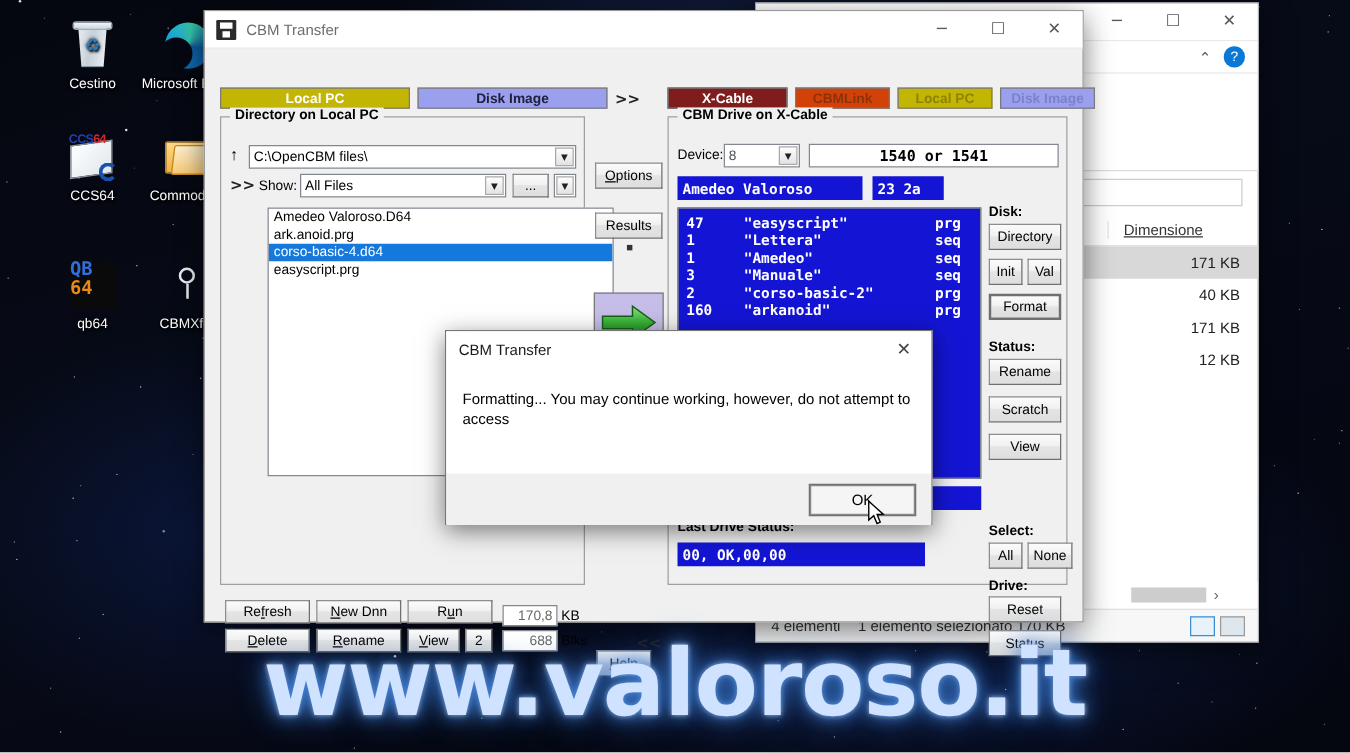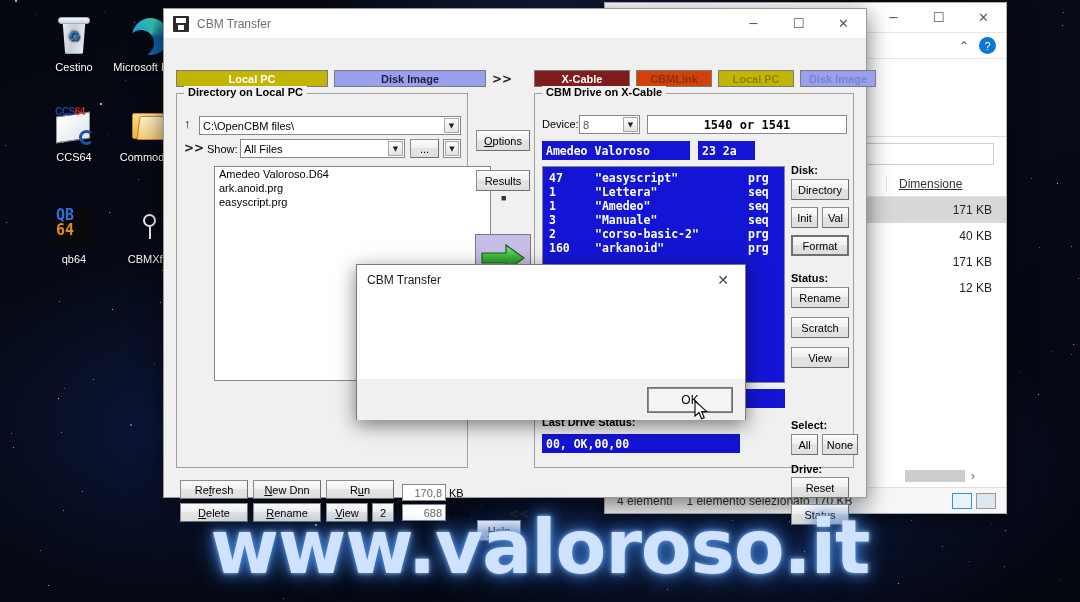--- a/index.html
+++ b/index.html
@@ -746,20 +746,21 @@
           <span class="arrow">▼</span>
         </div>
         <div class="btn" style="position:absolute;left:233px;top:45px;width:29px;height:19px;">...</div>
         <div class="combo" style="left:266px; top:45px; width:18px; height:19px; position:absolute;">
           <span class="arrow" style="left:1px;right:1px;width:auto;">▼</span>
         </div>
 
         <div class="listbox" style="position:absolute;left:7px;top:72px;width:277px;height:215px;margin-left:30px;">
           <div class="li">Amedeo Valoroso.D64</div>
           <div class="li">ark.anoid.prg</div>
+          <div class="li sel">corso-basic-4.d64</div>
           <div class="li">easyscript.prg</div>
         </div>
       </div>
 
       <div class="btn" style="position:absolute;left:16px;top:441px;width:68px;height:19px;">
           <span>Re<u>f</u>resh</span>
         </div>
       <div class="btn" style="position:absolute;left:89px;top:441px;width:68px;height:19px;">
           <span><u>N</u>ew Dnn</span>
         </div>
@@ -894,20 +895,21 @@
 
     </div>
   </div>
 
   <div id="dlg">
     <div class="dtitle">
       <span>CBM Transfer</span>
       <span class="dclose">✕</span>
     </div>
     <div class="dbody">
+      <div>Formatting... You may continue working, however, do not attempt to access</div>
     </div>
     <div class="dfoot">
       <div class="okbtn">OK</div>
     </div>
   </div>
 
   <svg class="cursor" width="16" height="22" viewBox="0 0 16 22">
     <path d="M1,1 L1,16 L5,12.5 L7.6,18.8 L10.2,17.7 L7.7,11.6 L12.6,11.4 Z" fill="#ffffff" stroke="#000000" stroke-width="1.1"></path>
   </svg>
 

